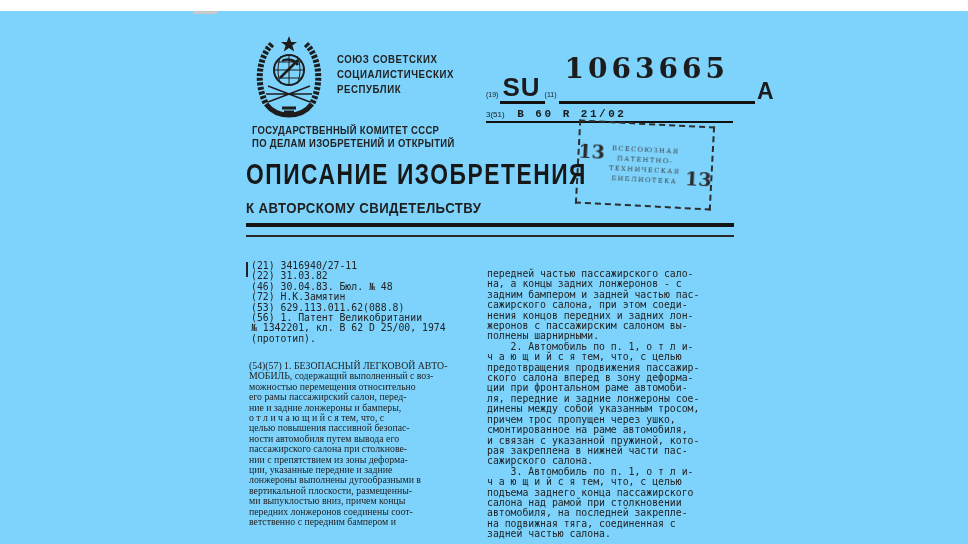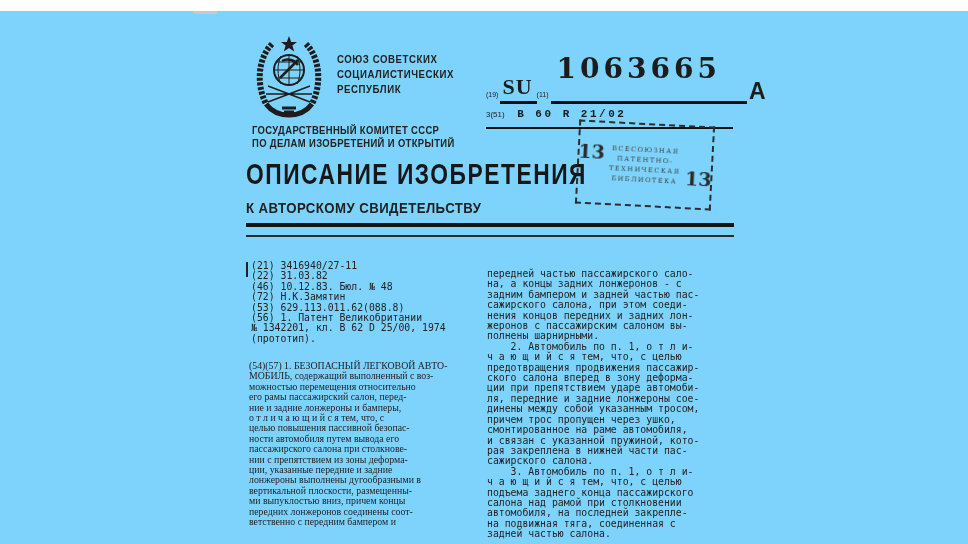--- a/index.html
+++ b/index.html
@@ -7,26 +7,26 @@
         font-family:"Liberation Sans",sans-serif;color:#1c1c1c;margin-top:11px;}
   .abs{position:absolute;}
   .top-mark{left:193px;top:0;width:24px;height:3px;background:#c9c9c9;}
 
   
   .emblem{left:252px;top:23px;width:74px;height:84px;}
   .ussr-name{left:337px;top:41px;font-size:10.5px;font-weight:bold;line-height:15px;
              letter-spacing:.6px;transform:scaleX(.92);transform-origin:left top;color:#222;}
   .pubnum{left:486px;top:44px;width:250px;display:flex;align-items:flex-end;white-space:nowrap;}
   .tiny{font-size:7px;color:#222;padding:0 2px 6px 0;}
-  .su{font-size:22px;font-weight:bold;letter-spacing:1px;border-bottom:3px solid #111;
-      padding:0 4px 1px 2px;line-height:26px;font-family:Liberation Serif, serif;}
+  .su{font-size:26px;font-weight:bold;letter-spacing:1px;border-bottom:3px solid #111;
+      padding:0 4px 1px 2px;line-height:26px;}
   .docnum{font-family:"DejaVu Serif",serif;font-size:28px;font-weight:bold;letter-spacing:4px;
           border-bottom:3px solid #111;padding:0 26px 18px 6px;line-height:28px;}
   .kind{font-size:23px;font-weight:bold;padding-left:2px;line-height:26px;}
-  .classrow{left:486px;top:92px;width:247px;border-bottom:2px solid #111;padding-bottom:6px;
+  .classrow{left:486px;top:92px;width:247px;border-bottom:2px solid #111;padding-bottom:0;
             white-space:nowrap;}
   .classprefix{font-size:8px;color:#222;margin-right:8px;}
   .classval{font-family:"Liberation Mono",monospace;font-size:11px;font-weight:bold;letter-spacing:2.5px;}
   .committee{left:252px;top:113px;font-size:10.5px;font-weight:bold;line-height:13px;
              letter-spacing:.4px;transform:scaleX(.9);transform-origin:left top;color:#222;}
   .doc-title{left:246px;top:146px;font-size:30px;font-weight:bold;letter-spacing:2px;
              transform:scaleX(.76);transform-origin:left top;color:#171717;white-space:nowrap;}
   .doc-subtitle{left:246px;top:188px;font-size:15px;font-weight:bold;letter-spacing:.5px;
                 transform:scaleX(.88);transform-origin:left top;color:#1f1f1f;white-space:nowrap;}
   .rule{left:246px;top:212px;width:488px;height:8px;border-top:4px solid #141414;
@@ -110,21 +110,21 @@
 
   <div class="abs doc-title">ОПИСАНИЕ ИЗОБРЕТЕНИЯ</div>
   <div class="abs doc-subtitle">К АВТОРСКОМУ СВИДЕТЕЛЬСТВУ</div>
   <div class="abs rule"></div>
 
   <div class="abs margin-tick"></div>
 
   <div class="abs mono biblio">
       <div class="tline">(21) 3416940/27-11</div>
       <div class="tline">(22) 31.03.82</div>
-      <div class="tline">(46) 10.12.83. Бюл. № 48</div>
+      <div class="tline">(46) 30.04.83. Бюл. № 48</div>
       <div class="tline">(72) Н.К.Замятин</div>
       <div class="tline">(53) 629.113.011.62(088.8)</div>
       <div class="tline">(56) 1. Патент Великобритании</div>
       <div class="tline">№ 1342201, кл. В 62 D 25/00, 1974</div>
       <div class="tline">(прототип).</div>
     </div>
 
   <div class="abs mono col-left">
       <div class="tline">(54)(57) 1. БЕЗОПАСНЫЙ ЛЕГКОВОЙ АВТО-</div>
       <div class="tline">МОБИЛЬ, содержащий выполненный с воз-</div>
@@ -149,21 +149,21 @@
       <div class="tline">на, а концы задних лонжеронов - с</div>
       <div class="tline">задним бампером и задней частью пас-</div>
       <div class="tline">сажирского салона, при этом соеди-</div>
       <div class="tline">нения концов передних и задних лон-</div>
       <div class="tline">жеронов с пассажирским салоном вы-</div>
       <div class="tline">полнены шарнирными.</div>
       <div class="tline">    2. Автомобиль по п. 1, о т л и-</div>
       <div class="tline">ч а ю щ и й с я тем, что, с целью</div>
       <div class="tline">предотвращения продвижения пассажир-</div>
       <div class="tline">ского салона вперед в зону деформа-</div>
-      <div class="tline">ции при препятствием ударе автомоби-</div>
+      <div class="tline">ции при фронтальном раме автомоби-</div>
       <div class="tline">ля, передние и задние лонжероны сое-</div>
       <div class="tline">динены между собой указанным тросом,</div>
       <div class="tline">причем трос пропущен через ушко,</div>
       <div class="tline">смонтированное на раме автомобиля,</div>
       <div class="tline">и связан с указанной пружиной, кото-</div>
       <div class="tline">рая закреплена в нижней части пас-</div>
       <div class="tline">сажирского салона.</div>
       <div class="tline">    3. Автомобиль по п. 1, о т л и-</div>
       <div class="tline">ч а ю щ и й с я тем, что, с целью</div>
       <div class="tline">подъема заднего конца пассажирского</div>

